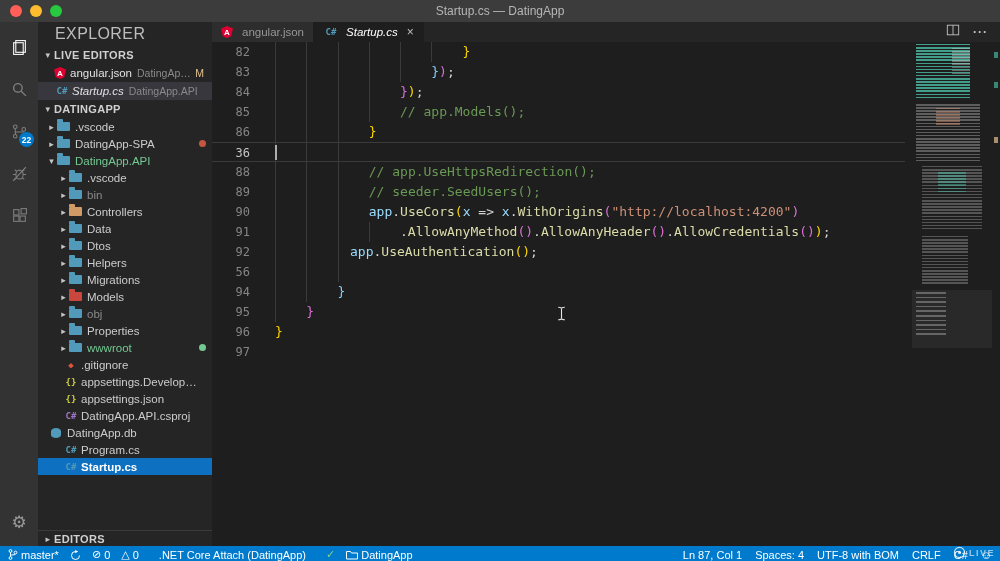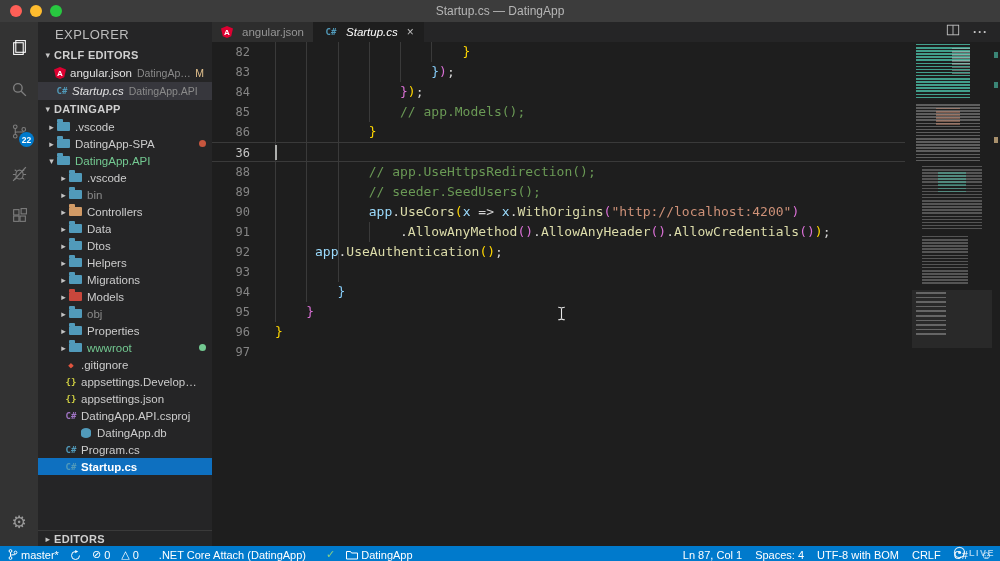--- a/index.html
+++ b/index.html
@@ -14,21 +14,21 @@
   
   .main{flex:1;display:flex;min-height:0}
   .activitybar{width:38px;background:var(--activitybar,#333);display:flex;flex-direction:column;align-items:center;padding-top:4px}
   .ab-item{width:38px;height:42px;display:flex;align-items:center;justify-content:center;position:relative;color:#7F7F7F}
   .ab-item.active{color:#FFFFFF}
   .ab-badge{position:absolute;right:4px;bottom:5px;min-width:15px;height:15px;border-radius:8px;background:var(--badge,#007ACC);color:#fff;font-size:8.5px;display:flex;align-items:center;justify-content:center;padding:0 2px;font-weight:bold}
   .ab-spacer{flex:1}
   .ab-gear{width:38px;height:36px;display:flex;align-items:center;justify-content:center;color:#9A9A9A;font-size:17px;margin-bottom:6px}
   
   .sidebar{width:174px;background:var(--sidebar,#252526);display:flex;flex-direction:column;color:#CCCCCC;min-height:0;overflow:hidden}
-  .sb-title{flex:0 0 24px;font-size:13px;color:#BDBDBD;letter-spacing:.4px;display:flex;align-items:center;padding-left:17px}
+  .sb-title{flex:0 0 24px;font-size:16px;color:#BDBDBD;letter-spacing:.4px;display:flex;align-items:center;padding-left:17px}
   .sec-header{flex:0 0 18px;display:flex;align-items:center;font-size:11px;font-weight:bold;color:#D0D0D0;letter-spacing:.3px;padding-left:4px}
   .sec-header .chev{width:12px;font-size:9px;color:#C5C5C5;text-align:center}
   .sec-header.outline{border-top:1px solid #3A3A3A;flex:0 0 16px}
   .sb-spacer{flex:1}
   .oe-row{display:flex;align-items:center;height:18px;padding:0 8px 0 16px;font-size:11.5px;white-space:nowrap;overflow:hidden}
   .oe-row.active{background:var(--list-active,#37373D)}
   .oe-label{color:#E0E0E0}
   .oe-detail{color:#8A8A8A;font-size:10.5px;margin-left:5px;overflow:hidden;min-width:0;text-overflow:ellipsis}
   .oe-badge{margin-left:auto;color:var(--git-modified,#E2C08D);font-size:10.5px;padding-left:4px}
   .italic{font-style:italic}
@@ -147,21 +147,21 @@
           </svg>
         </div>
         <div class="ab-spacer"></div>
         <div class="ab-gear">⚙</div>
       </div>
 
     <div class="sidebar">
       <div class="sb-title">EXPLORER</div>
       <div class="sec-header">
         <span class="chev">▾</span>
-        <span>CRLF EDITORS</span>
+        <span>LIVE EDITORS</span>
       </div>
       <div id="oe-list">
           <div class="oe-row">
             <span class="ang">A</span>
             <span class="oe-label">angular.json</span>
             <span class="oe-detail">DatingApp...</span>
             <span class="oe-badge">M</span>
           </div>
           <div class="oe-row active">
             <span class="ftxt" style="color: rgb(81, 154, 186);">C#</span>
@@ -255,21 +255,21 @@
             <span class="tl">appsettings.Developme...</span>
           </div>
           <div class="trow" style="padding-left: 25px;">
             <span class="ftxt" style="color: rgb(203, 203, 65);">{}</span>
             <span class="tl">appsettings.json</span>
           </div>
           <div class="trow" style="padding-left: 25px;">
             <span class="ftxt" style="color: rgb(160, 116, 196);">C#</span>
             <span class="tl">DatingApp.API.csproj</span>
           </div>
-          <div class="trow" style="padding-left: 25px; margin-left: 16px;">
+          <div class="trow" style="padding-left: 11px;">
             <span class="dbicon"></span>
             <span class="tl">DatingApp.db</span>
           </div>
           <div class="trow" style="padding-left: 25px;">
             <span class="ftxt" style="color: rgb(81, 154, 186);">C#</span>
             <span class="tl">Program.cs</span>
           </div>
           <div class="trow selected" style="padding-left: 25px;">
             <span class="ftxt" style="color: rgb(81, 154, 186);">C#</span>
             <span class="tl">Startup.cs</span>
@@ -345,24 +345,24 @@
             <div class="code-line">
               <div class="gutter">90</div>
               <div class="ltext"><i class="guide" style="left: 0px;"></i><i class="guide" style="left: 31.25px;"></i><i class="guide" style="left: 62.5px;"></i><span style="padding-left: 93.75px;"><span class="tk-var">app</span><span class="tk-pun">.</span><span class="tk-meth">UseCors</span><span class="tk-b1">(</span><span class="tk-var">x</span><span class="tk-pun"> =&gt; </span><span class="tk-var">x</span><span class="tk-pun">.</span><span class="tk-meth">WithOrigins</span><span class="tk-b2">(</span><span class="tk-str">"http://localhost:4200"</span><span class="tk-b2">)</span></span></div>
             </div>
             <div class="code-line">
               <div class="gutter">91</div>
               <div class="ltext"><i class="guide" style="left: 0px;"></i><i class="guide" style="left: 31.25px;"></i><i class="guide" style="left: 62.5px;"></i><i class="guide" style="left: 93.75px;"></i><span style="padding-left: 125px;"><span class="tk-pun">.</span><span class="tk-meth">AllowAnyMethod</span><span class="tk-b2">()</span><span class="tk-pun">.</span><span class="tk-meth">AllowAnyHeader</span><span class="tk-b2">()</span><span class="tk-pun">.</span><span class="tk-meth">AllowCredentials</span><span class="tk-b2">()</span><span class="tk-b1">)</span><span class="tk-pun">;</span></span></div>
             </div>
             <div class="code-line">
               <div class="gutter">92</div>
-              <div class="ltext"><i class="guide" style="left: 0px;"></i><i class="guide" style="left: 31.25px;"></i><i class="guide" style="left: 62.5px;"></i><span style="padding-left: 40px;"><span class="tk-var">app</span><span class="tk-pun">.</span><span class="tk-meth">UseAuthentication</span><span class="tk-b1">()</span><span class="tk-pun">;</span></span></div>
-            </div>
-            <div class="code-line">
-              <div class="gutter">93</div>
+              <div class="ltext"><i class="guide" style="left: 0px;"></i><i class="guide" style="left: 31.25px;"></i><i class="guide" style="left: 62.5px;"></i><span style="padding-left: 75px;"><span class="tk-var">app</span><span class="tk-pun">.</span><span class="tk-meth">UseAuthentication</span><span class="tk-b1">()</span><span class="tk-pun">;</span></span></div>
+            </div>
+            <div class="code-line">
+              <div class="gutter">56</div>
               <div class="ltext"><i class="guide" style="left: 0px;"></i><i class="guide" style="left: 31.25px;"></i><i class="guide" style="left: 62.5px;"></i></div>
             </div>
             <div class="code-line">
               <div class="gutter">94</div>
               <div class="ltext"><i class="guide" style="left: 0px;"></i><i class="guide" style="left: 31.25px;"></i><span style="padding-left: 62.5px;"><span class="tk-b3">}</span></span></div>
             </div>
             <div class="code-line">
               <div class="gutter">95</div>
               <div class="ltext"><i class="guide" style="left: 0px;"></i><span style="padding-left: 31.25px;"><span class="tk-b2">}</span></span></div>
             </div>

